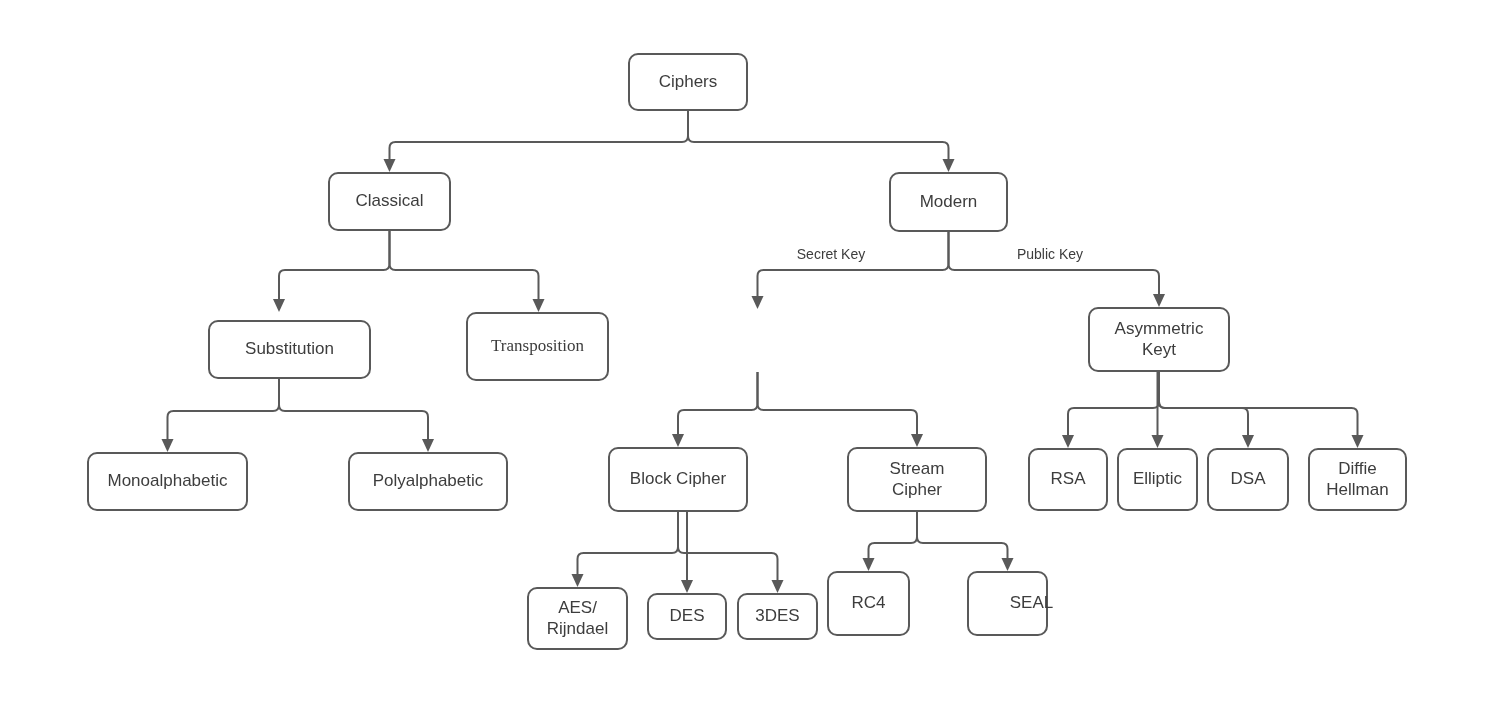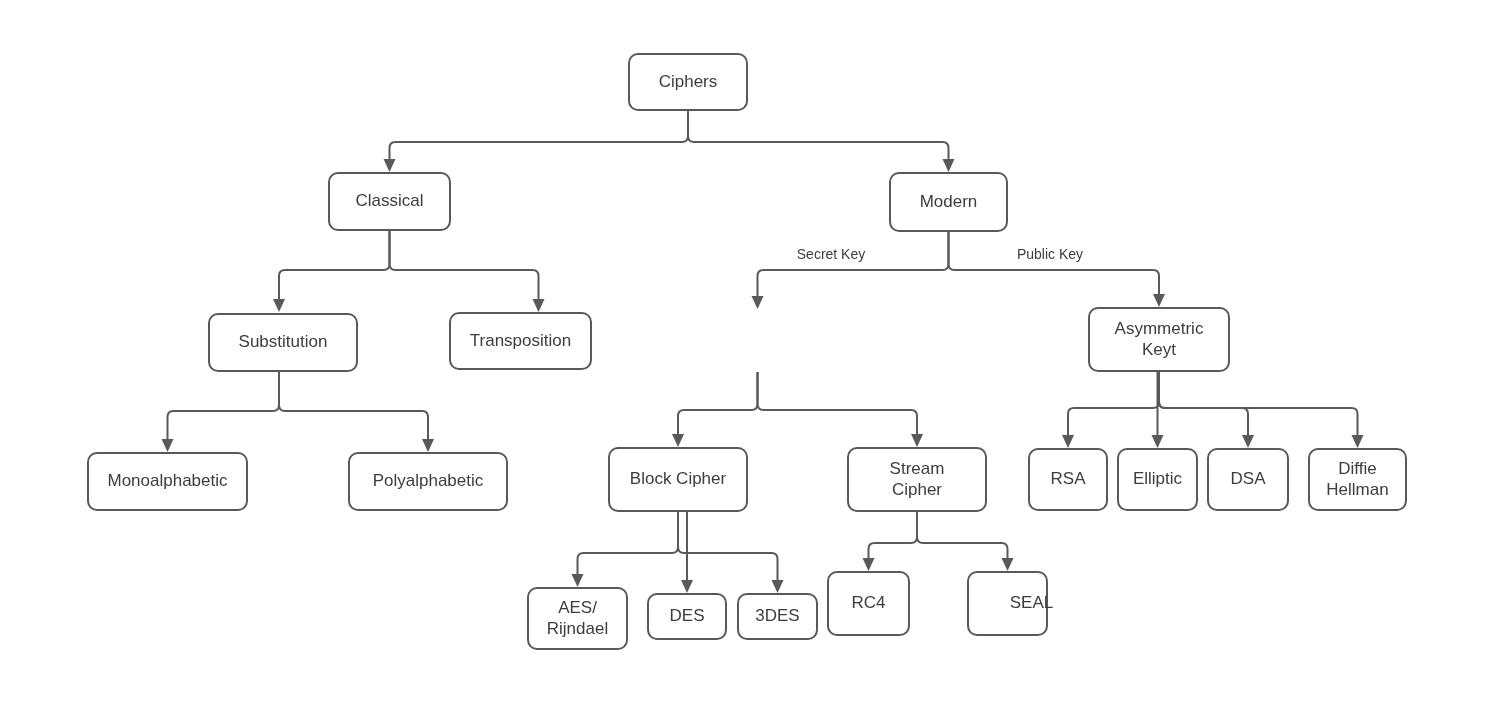--- a/index.html
+++ b/index.html
@@ -83,22 +83,22 @@
       <path d="M 917 512 L 917 537 Q 917 543 911 543 L 874.5 543 Q 868.5 543 868.5 549 L 868.5 558" fill="none" stroke="#595959" stroke-width="2"></path>
       <polygon points="862.5,558 874.5,558 868.5,571" fill="#595959"></polygon>
       <path d="M 917 512 L 917 537 Q 917 543 923 543 L 1001.5 543 Q 1007.5 543 1007.5 549 L 1007.5 558" fill="none" stroke="#595959" stroke-width="2"></path>
       <polygon points="1001.5,558 1013.5,558 1007.5,571" fill="#595959"></polygon>
     </svg>
 <div class="edge-label" style="left: 831px; top: 244px;">Secret Key</div>
     <div class="edge-label" style="left: 1050px; top: 244px;">Public Key</div>
     <div class="node" style="left: 628px; top: 53px; width: 120px; height: 58px;">Ciphers</div>
     <div class="node" style="left: 328px; top: 172px; width: 123px; height: 59px;">Classical</div>
     <div class="node" style="left: 889px; top: 172px; width: 119px; height: 60px;">Modern</div>
-    <div class="node" style="left: 208px; top: 313px; width: 150px; height: 59px;">Substitution</div>
-    <div class="node" style="left: 449px; top: 312px; width: 143px; height: 58px;">Transposition</div>
+    <div class="node" style="left: 208px; top: 320px; width: 163px; height: 59px;">Substitution</div>
+    <div class="node" style="left: 466px; top: 312px; width: 143px; height: 69px; font-family: Liberation Serif, serif;">Transposition</div>
     <div class="node" style="left: 1088px; top: 307px; width: 142px; height: 65px;">Asymmetric
 Keyt</div>
     <div class="node" style="left: 87px; top: 452px; width: 161px; height: 59px;">Monoalphabetic</div>
     <div class="node" style="left: 348px; top: 452px; width: 160px; height: 59px;">Polyalphabetic</div>
     <div class="node" style="left: 608px; top: 447px; width: 140px; height: 65px;">Block Cipher</div>
     <div class="node" style="left: 1028px; top: 448px; width: 80px; height: 63px;">RSA</div>
     <div class="node" style="left: 847px; top: 447px; width: 140px; height: 65px;">Stream
 Cipher</div>
     <div class="node" style="left: 1117px; top: 448px; width: 81px; height: 63px;">Elliptic</div>
     <div class="node" style="left: 1207px; top: 448px; width: 82px; height: 63px;">DSA</div>

